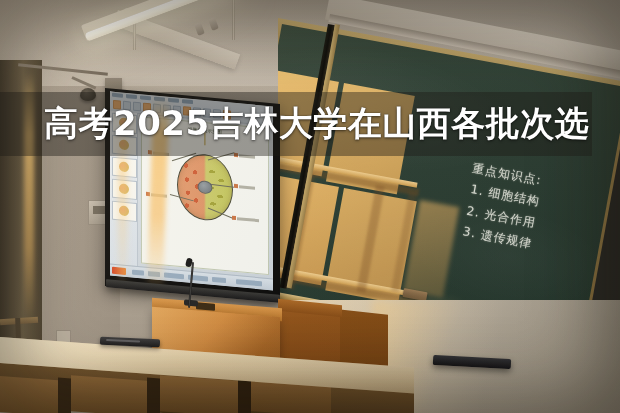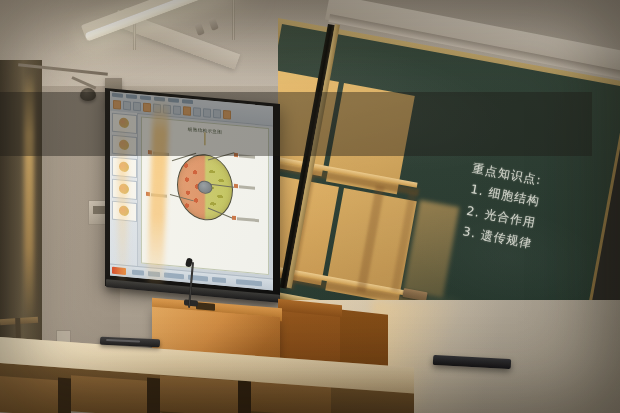--- a/index.html
+++ b/index.html
@@ -731,14 +731,15 @@
   <div class="stage-panel" style="left:251px;width:80px;"></div>
   <div class="stage-top"></div>
   <div class="stage-top-sheen"></div>
   <div class="remote"></div>
   <div class="remote2"></div>
 
   <div class="grade"></div>
   <div class="vignette"></div>
 
   <div class="overlay-band"></div>
+  <div class="overlay-text">高考2025吉林大学在山西各批次选</div>
 
 </div>
 
 </body></html>

